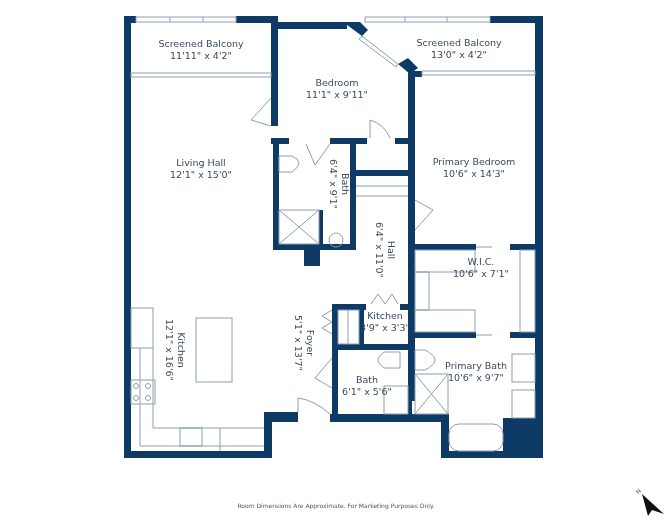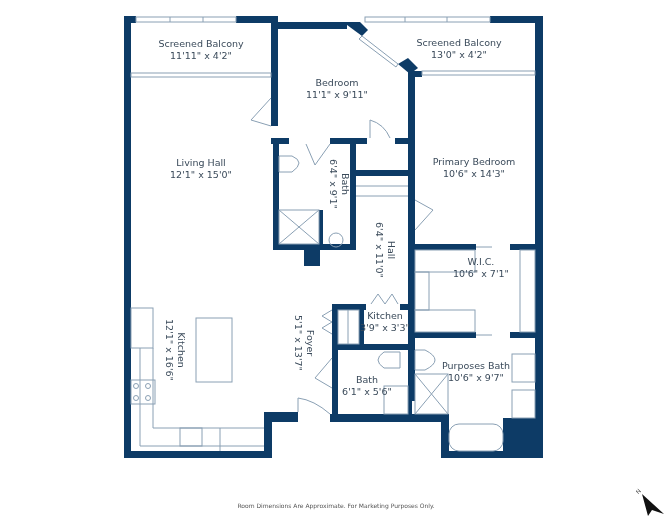--- a/index.html
+++ b/index.html
@@ -176,21 +176,21 @@
 </div>
 <div class="lbl rot" style="left:304px;top:343px">
   <span>Foyer</span>
   <span>5'1" x 13'7"</span>
 </div>
 <div class="lbl" style="left:367px;top:386px">
   <span>Bath</span>
   <span>6'1" x 5'6"</span>
 </div>
 <div class="lbl" style="left:476px;top:372px">
-  <span>Purposes Bath</span>
+  <span>Primary Bath</span>
   <span>10'6" x 9'7"</span>
 </div>
 
 <div class="footer">Room Dimensions Are Approximate. For Marketing Purposes Only.</div>
 
 <div class="compass">
   <svg width="30" height="30" viewBox="0 0 30 30">
     <polygon points="6,8 28,28 16,24 12,30" fill="#111"></polygon>
     <text x="0" y="7" font-size="6" fill="#444" font-family="DejaVu Sans, sans-serif" transform="rotate(-45 3 5)">N</text>
   </svg>

